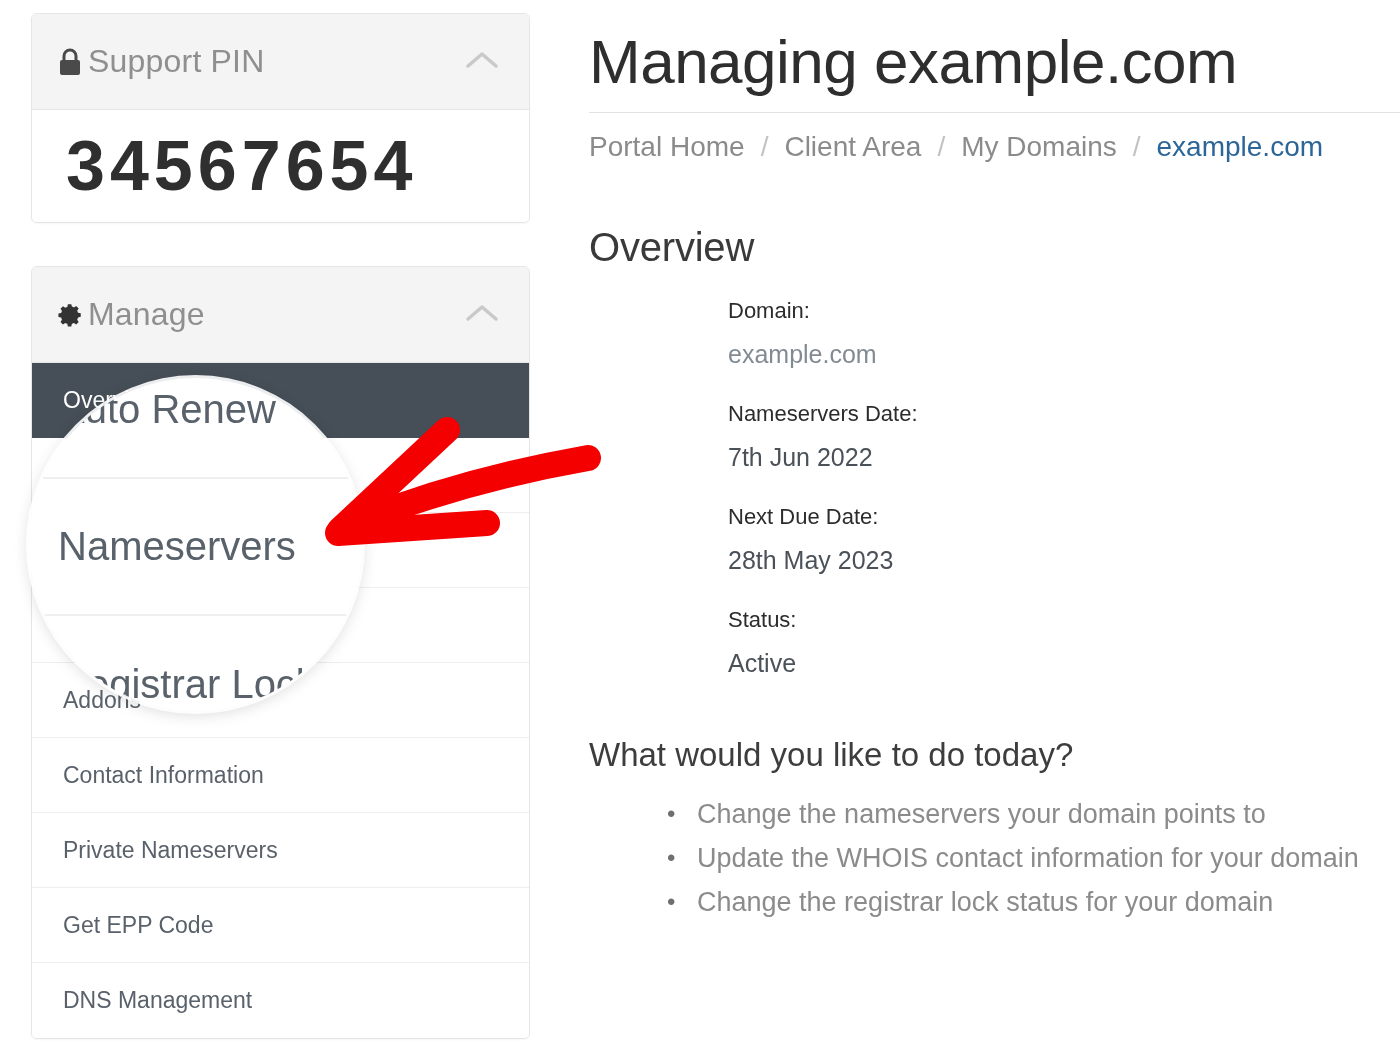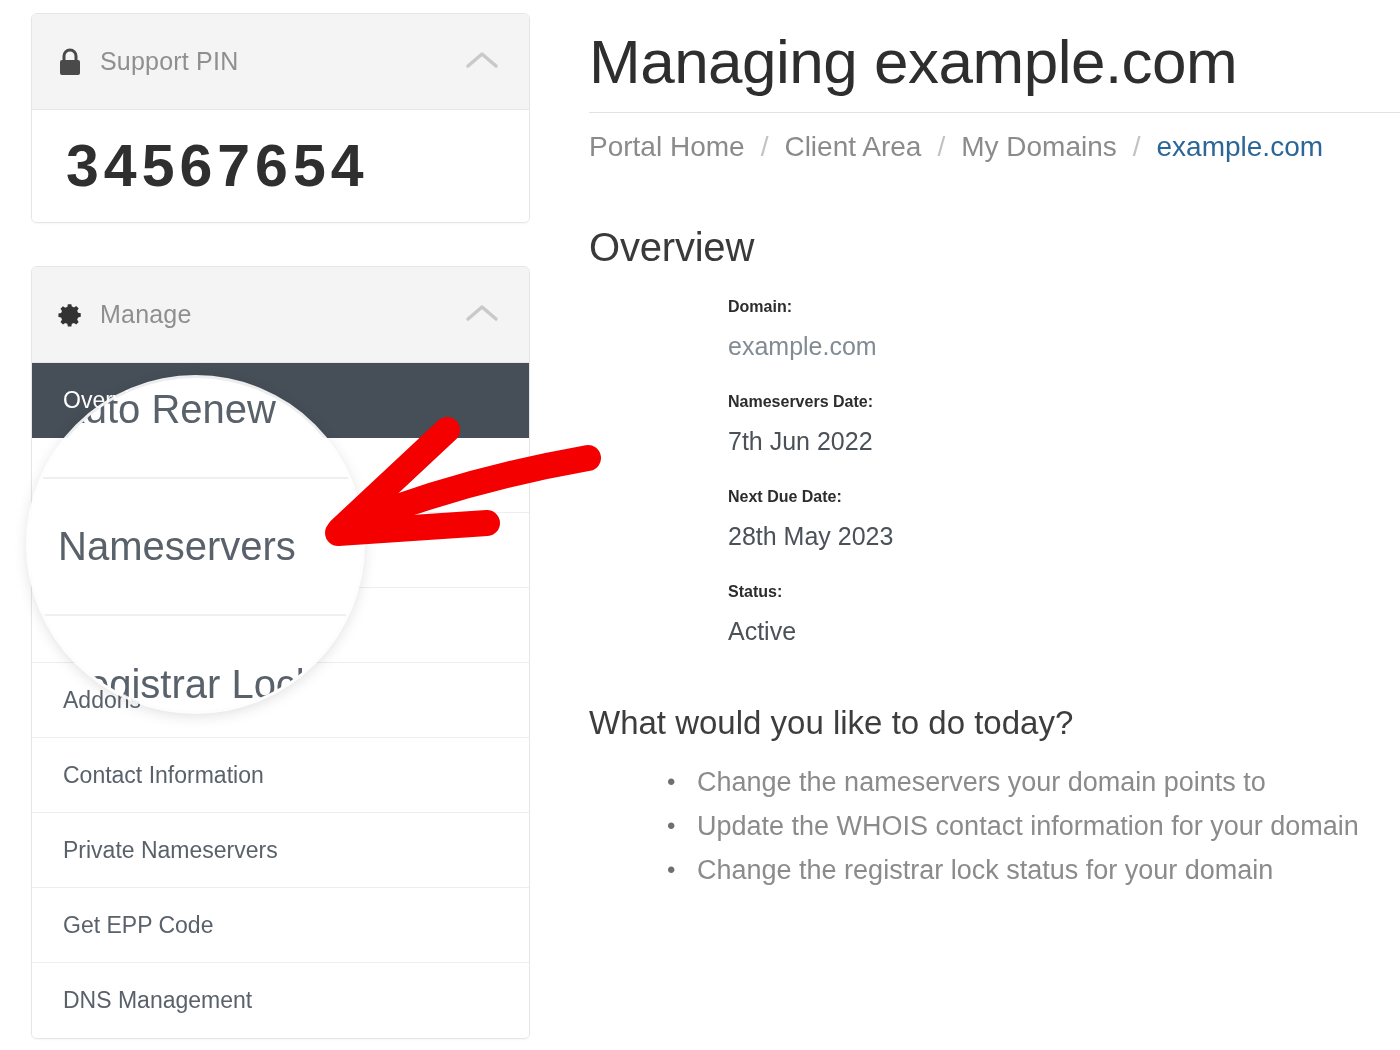--- a/index.html
+++ b/index.html
@@ -49,46 +49,46 @@
   .panel-header .hdr-icon {
     width: 30px;
     display: flex;
     align-items: center;
     justify-content: flex-start;
     color: #4a4a4a;
     flex: 0 0 auto;
   }
 
   .panel-header .hdr-title {
-    font-size: 25px;
+    font-size: 32px;
     color: #8f8f8f;
     font-weight: 400;
     letter-spacing: 0.2px;
-    margin-left: 12px;
+    margin-left: 0;
     white-space: nowrap;
   }
 
   .panel-header .chevron {
     position: absolute;
     right: 30px;
     top: 50%;
     transform: translateY(-50%);
     color: #c9c9c9;
   }
 
   .pin-body {
     height: 112px;
     display: flex;
     align-items: center;
     padding-left: 34px;
     background: #fff;
   }
 
   .pin-value {
-    font-size: 59px;
+    font-size: 70px;
     font-weight: 700;
     color: #2f2f2f;
     letter-spacing: 5px;
     font-family: "Liberation Sans", sans-serif;
   }
 
   
   .manage-panel { margin-top: 43px; }
 
   .nav-list { list-style: none; background: #fff; }
@@ -156,22 +156,22 @@
     color: #3a3a3a;
     margin-top: 62px;
     letter-spacing: -0.2px;
   }
 
   .dl {
     margin-top: 28px;
     padding-left: 139px;
   }
   .dl dt {
-    font-size: 16px;
-    font-weight: 700;
+    font-size: 22px;
+    font-weight: 400;
     color: #2c2c2c;
     margin-top: 32px;
   }
   .dl dt:first-child { margin-top: 0; }
   .dl dd {
     font-size: 25px;
     color: #828b93;
     margin-top: 16px;
   }
   .dl dd.dark { color: #4a5158; }

